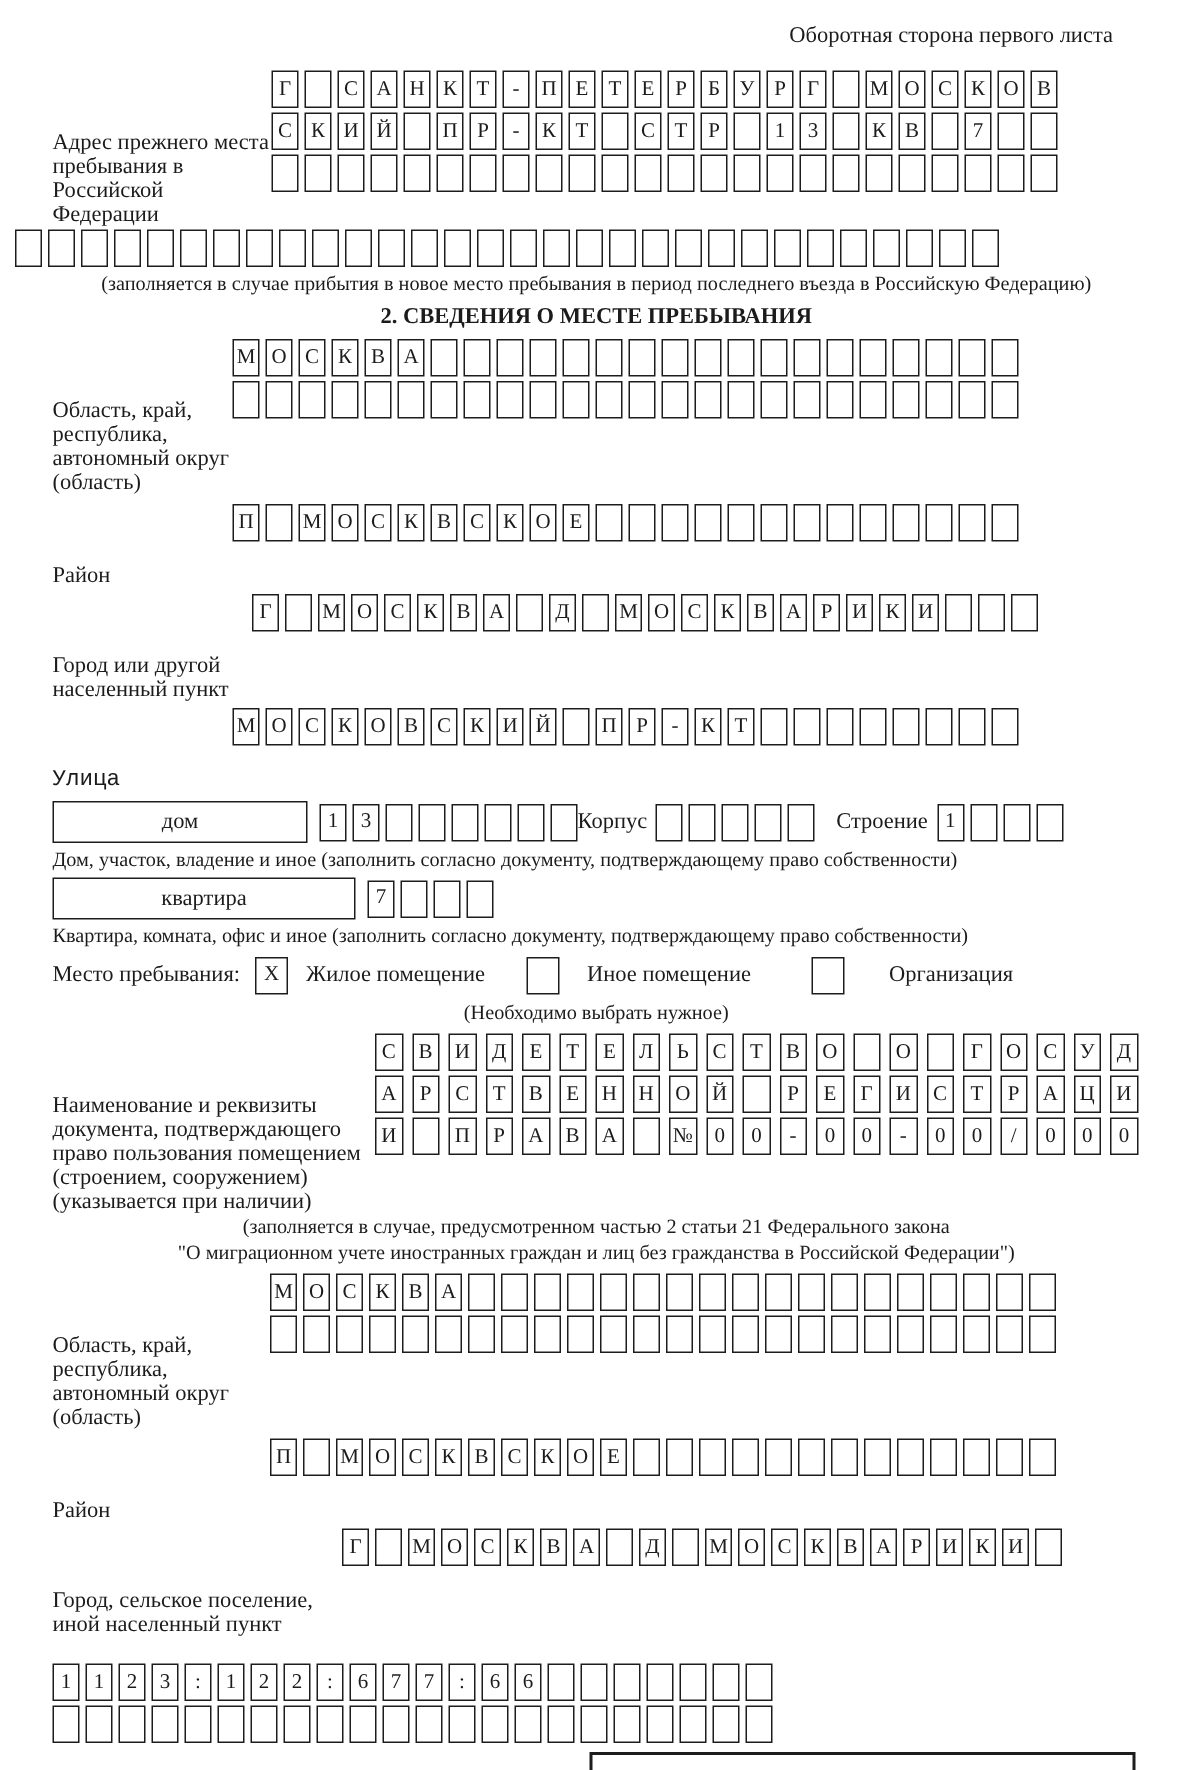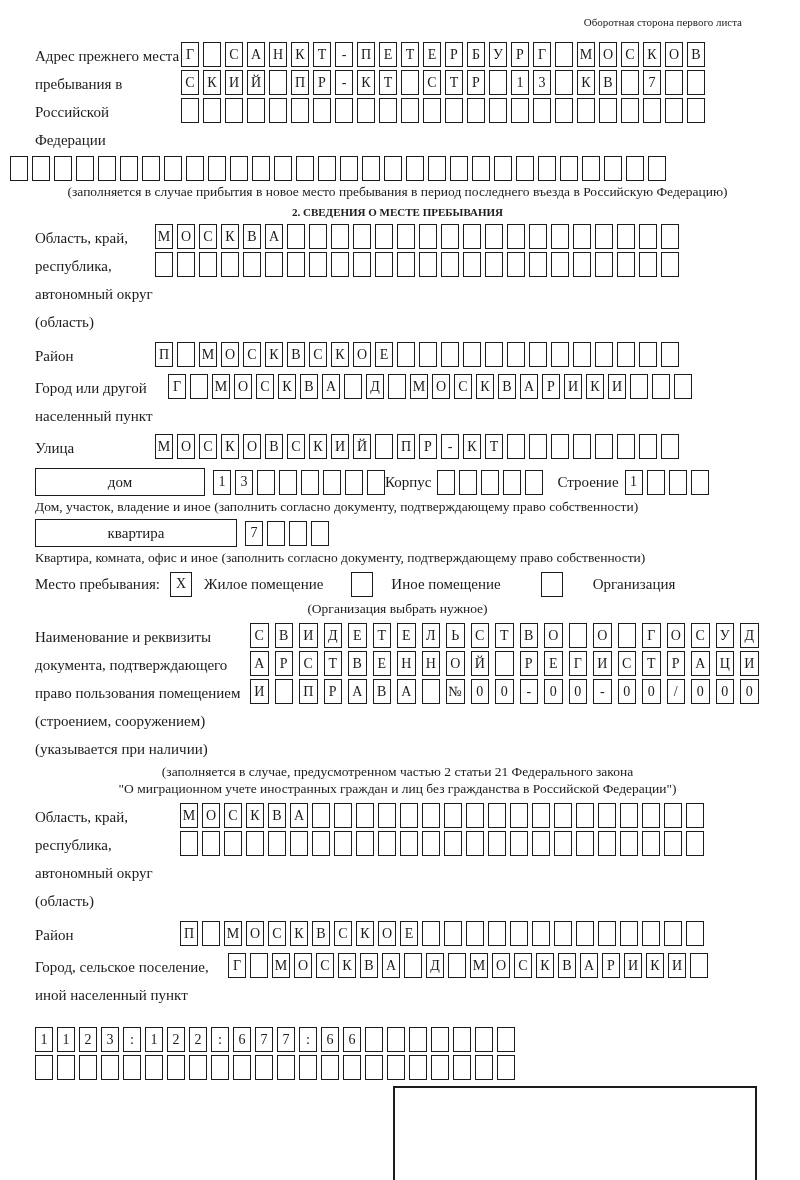--- a/index.html
+++ b/index.html
@@ -7,39 +7,39 @@
     position:relative;
     width:800px;height:1180px;
     box-sizing:border-box;
     padding:16px 40px 0 35px;
     overflow:hidden;
     background:#ffffff;
     color:#1b1b1b;
     font-family:"Liberation Serif","DejaVu Serif",serif;
     font-size:15px;
   }
-  .top-title{text-align:right;padding-right:18px;font-size:11px;}
+  .top-title{text-align:right;padding-right:18px;font-size:15px;}
   .field{display:flex;align-items:flex-start;}
-  .flabel{line-height:28px;flex-shrink:0;}
+  .flabel{line-height:16px;flex-shrink:0;margin-top:40px;}
   .rows{display:flex;flex-direction:column;gap:3px;}
   .boxrow{display:flex;gap:4px;height:25px;}
   .cell{
     display:inline-flex;align-items:center;justify-content:center;
     width:18px;height:25px;flex-shrink:0;
     border:1.6px solid #1c1c1c;box-sizing:border-box;
     font-size:14px;line-height:1;
   }
   .widebox{
     border:1.6px solid #1c1c1c;box-sizing:border-box;
     height:28px;display:flex;align-items:center;justify-content:center;
     font-size:15px;flex-shrink:0;
   }
   .caption{font-size:13.5px;line-height:17px;}
   .center{text-align:center;}
-  .sec-heading{font-weight:bold;text-align:center;font-size:11px;margin:6px 0 6px 0;}
+  .sec-heading{font-weight:bold;text-align:center;font-size:15px;margin:6px 0 6px 0;}
   .inline-row{display:flex;align-items:center;height:28px;}
   .mt2{margin-top:2px;}.mt4{margin-top:4px;}.mt6{margin-top:6px;}.mt8{margin-top:8px;}.mt14{margin-top:14px;}
   .stamp-box{
     border:2px solid #1c1c1c;box-sizing:border-box;
     width:364px;height:166px;margin-left:358px;
   }
   .stamp-caption{
     width:392px;margin-left:344px;margin-top:5px;
     font-size:13.8px;line-height:17.5px;text-align:center;
   }
@@ -282,21 +282,21 @@
         <span class="cell">И</span>
         <span class="cell">К</span>
         <span class="cell">И</span>
         <span class="cell"></span>
         <span class="cell"></span>
         <span class="cell"></span>
       </div>
   </div>
 
   <div class="field mt4">
-    <div class="flabel" style="width:120px;">Улица</div>
+    <div class="flabel" style="width:120px;font-family:Liberation Mono, monospace;">Улица</div>
     <div class="boxrow">
         <span class="cell">М</span>
         <span class="cell">О</span>
         <span class="cell">С</span>
         <span class="cell">К</span>
         <span class="cell">О</span>
         <span class="cell">В</span>
         <span class="cell">С</span>
         <span class="cell">К</span>
         <span class="cell">И</span>
@@ -361,21 +361,21 @@
 
   <div class="inline-row mt4">
     <div>Место пребывания:</div>
     <span class="cell" style="margin-left:10px;width:22px;">X</span>
     <div style="margin-left:12px;">Жилое помещение</div>
     <span class="cell" style="margin-left:28px;width:22px;"></span>
     <div style="margin-left:18px;">Иное помещение</div>
     <span class="cell" style="margin-left:40px;width:22px;"></span>
     <div style="margin-left:30px;">Организация</div>
   </div>
-  <div class="caption center mt2">(Организация выбрать нужное)</div>
+  <div class="caption center mt2">(Необходимо выбрать нужное)</div>
 
   <div class="field mt6">
     <div class="flabel" style="width:215px;">Наименование и реквизиты документа, подтверждающего право пользования помещением (строением, сооружением) (указывается при наличии)</div>
     <div class="rows">
       <div class="boxrow doc" style="gap: 6px;">
           <span class="cell" style="width: 18.5px;">С</span>
           <span class="cell" style="width: 18.5px;">В</span>
           <span class="cell" style="width: 18.5px;">И</span>
           <span class="cell" style="width: 18.5px;">Д</span>
           <span class="cell" style="width: 18.5px;">Е</span>

